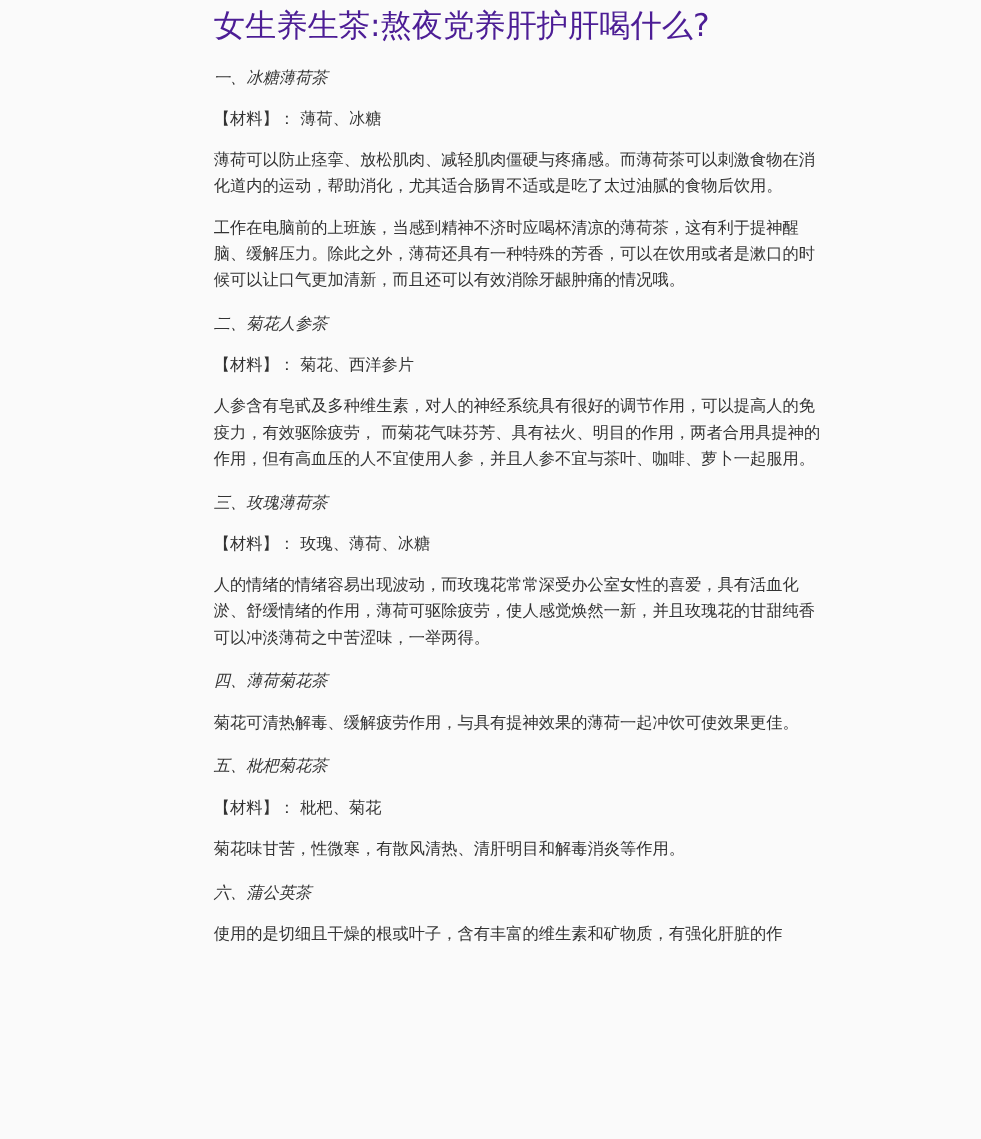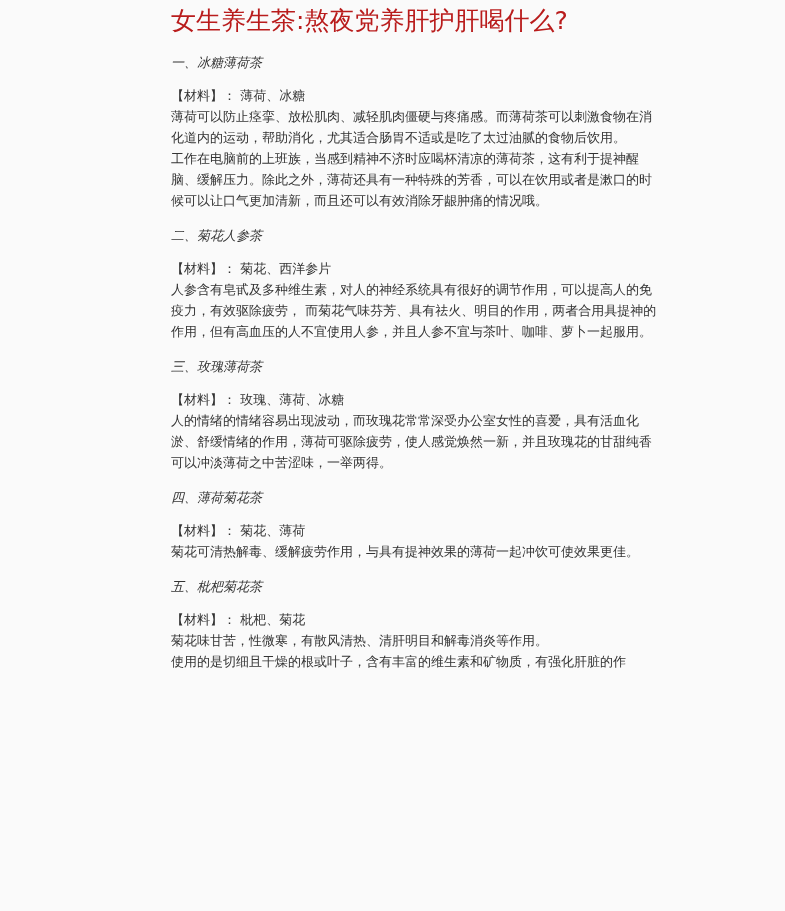--- a/index.html
+++ b/index.html
@@ -18,33 +18,33 @@
       position: absolute;
       left: 171px;
       top: 0;
       width: 492px;
     }
     .title {
       font-size: 25px;
       line-height: 36px;
       font-weight: normal;
       margin: 3px 0 0 0;
-      color: #b91c1c;
+      color: #4c1d95;
       letter-spacing: 0px;
     }
     .para {
       font-size: 13px;
       line-height: 21px;
       margin: 0;
       color: #333333;
       word-break: break-all;
     }
     .section-heading { margin-top: 14px; font-style: italic; }
     .material { margin-top: 12px; }
-    .body-text { margin-top: 0; }
+    .body-text { margin-top: 12px; }
   </style>
 </head>
 <body>
 
 <div class="article">
   <h1 class="title">女生养生茶:熬夜党养肝护肝喝什么?</h1>
 
   <p class="para section-heading" style="margin-top:13px;">一、冰糖薄荷茶</p>
   <p class="para material">【材料】：  薄荷、冰糖</p>
   <p class="para body-text">薄荷可以防止痉挛、放松肌肉、减轻肌肉僵硬与疼痛感。而薄荷茶可以刺激食物在消化道内的运动，帮助消化，尤其适合肠胃不适或是吃了太过油腻的食物后饮用。</p>
@@ -52,21 +52,21 @@
 
   <p class="para section-heading">二、菊花人参茶</p>
   <p class="para material">【材料】：  菊花、西洋参片</p>
   <p class="para body-text">人参含有皂甙及多种维生素，对人的神经系统具有很好的调节作用，可以提高人的免疫力，有效驱除疲劳， 而菊花气味芬芳、具有祛火、明目的作用，两者合用具提神的作用，但有高血压的人不宜使用人参，并且人参不宜与茶叶、咖啡、萝卜一起服用。</p>
 
   <p class="para section-heading">三、玫瑰薄荷茶</p>
   <p class="para material">【材料】：  玫瑰、薄荷、冰糖</p>
   <p class="para body-text">人的情绪的情绪容易出现波动，而玫瑰花常常深受办公室女性的喜爱，具有活血化淤、舒缓情绪的作用，薄荷可驱除疲劳，使人感觉焕然一新，并且玫瑰花的甘甜纯香可以冲淡薄荷之中苦涩味，一举两得。</p>
 
   <p class="para section-heading">四、薄荷菊花茶</p>
-  <p class="para material">【材料】：  菊花、薄荷</p>
   <p class="para body-text">菊花可清热解毒、缓解疲劳作用，与具有提神效果的薄荷一起冲饮可使效果更佳。</p>
 
   <p class="para section-heading">五、枇杷菊花茶</p>
   <p class="para material">【材料】：  枇杷、菊花</p>
   <p class="para body-text">菊花味甘苦，性微寒，有散风清热、清肝明目和解毒消炎等作用。</p>
 
+  <p class="para section-heading">六、蒲公英茶</p>
   <p class="para body-text">使用的是切细且干燥的根或叶子，含有丰富的维生素和矿物质，有强化肝脏的作</p>
 </div>
 
 </body></html>

